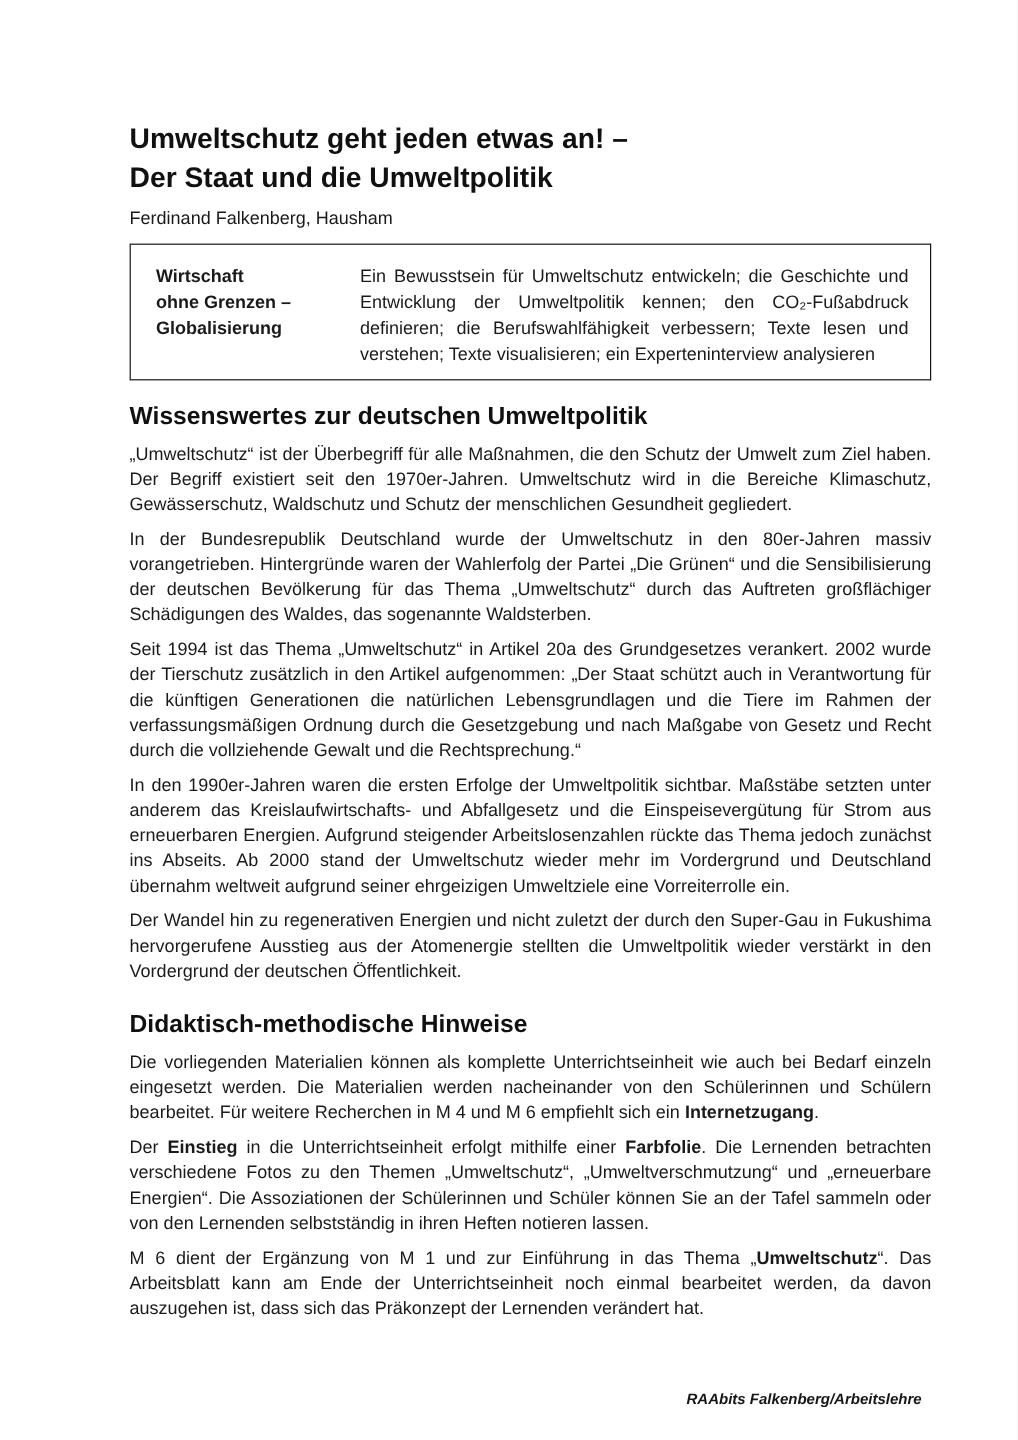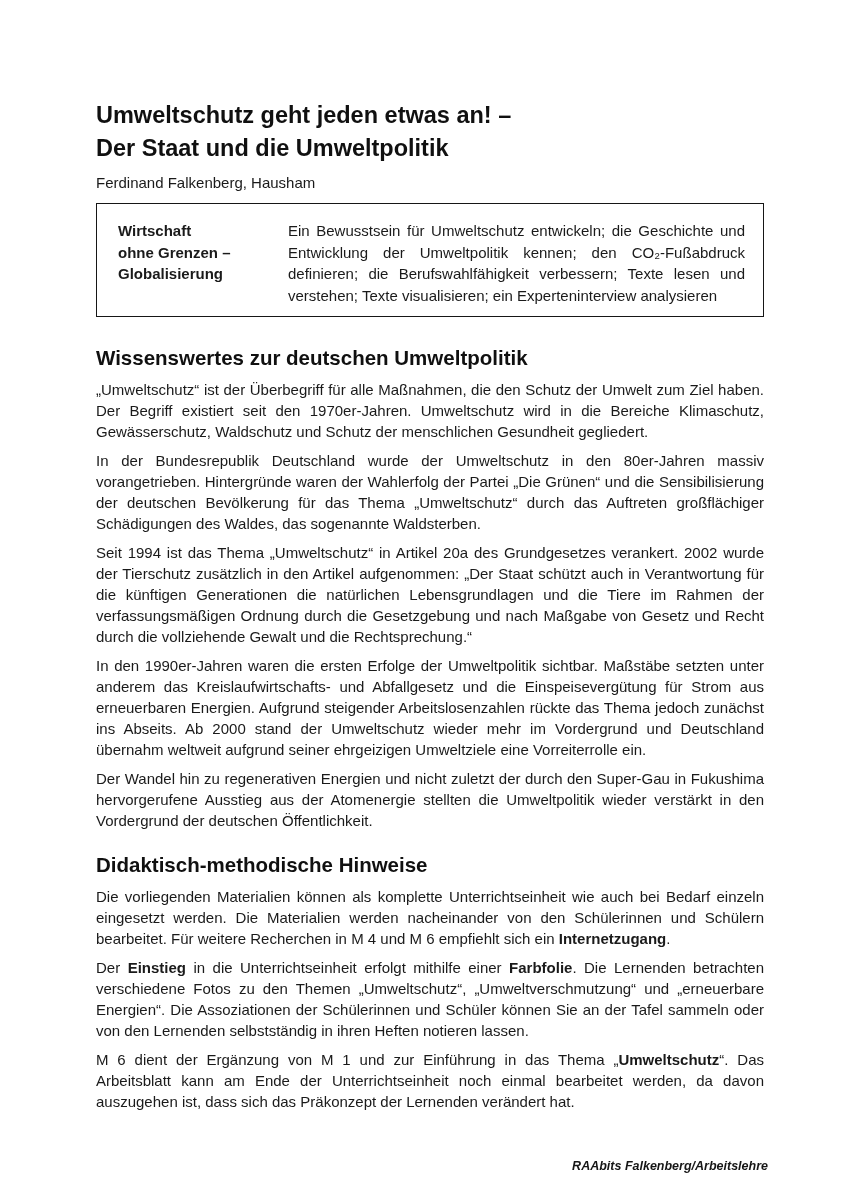--- a/index.html
+++ b/index.html
@@ -21,21 +21,21 @@
   .header-right-label { margin-left: auto; font-size: 13.5px; font-weight: 700; margin-right: 14px; }
   .page-badge {
     width: 80px; height: 28px;
     background: #949494; color: #ffffff;
     font-size: 13.5px; font-weight: 700;
     display: flex; align-items: center; justify-content: center;
   }
   .header-rule { border-bottom: 2px solid #9e9e9e; margin-top: 2px; }
 
   
-  .content { position: absolute; left: 96px; top: 84px; width: 668px; }
+  .content { position: absolute; left: 108px; top: 84px; width: 668px; }
 
   .doc-title { margin: 15px 0 0; font-size: 23.5px; line-height: 33px; font-weight: 700; color: #101010; }
   .author { margin-top: 9px; font-size: 15px; }
 
   .info-box {
     display: flex;
     margin-top: 12px;
     border: 1.5px solid #161616;
     padding: 16px 18px 10px 21px;
   }
@@ -44,21 +44,21 @@
     font-size: 15px; font-weight: 700; line-height: 21.5px;
     white-space: pre-line;
   }
   .info-box-text {
     flex: 1;
     font-size: 15px; line-height: 21.5px;
     text-align: justify;
   }
 
   .section-heading { font-size: 20.5px; font-weight: 700; margin: 0 0 9px; color: #101010; }
-  .section-1 .section-heading { margin-top: 29px; }
+  .section-1 .section-heading { margin-top: 18px; }
   .section-2 .section-heading { margin-top: 22px; }
 
   .paragraphs p.para {
     margin: 0 0 8px;
     font-size: 15px; line-height: 21px;
     text-align: justify;
     hyphens: auto;
     -webkit-hyphens: auto;
   }
   .paragraphs p.para:last-child { margin-bottom: 0; }

